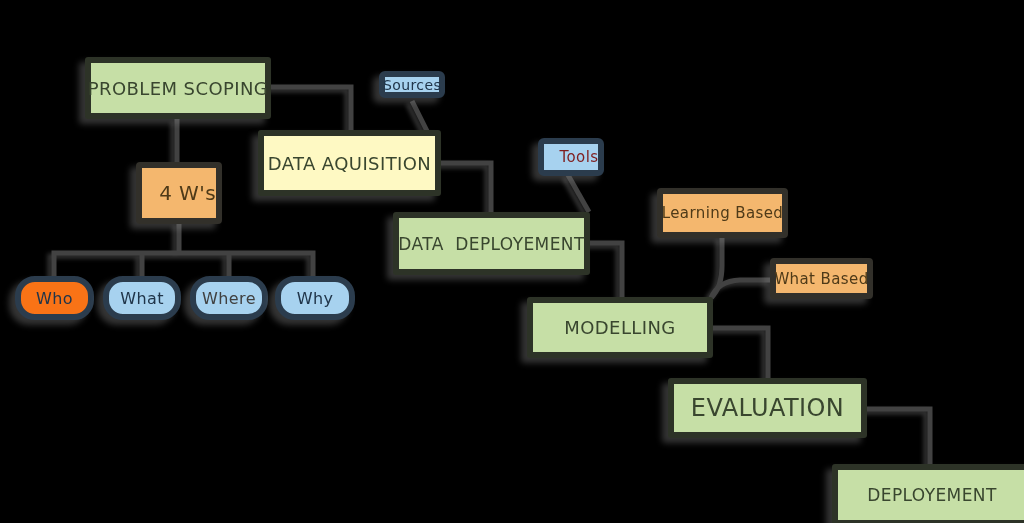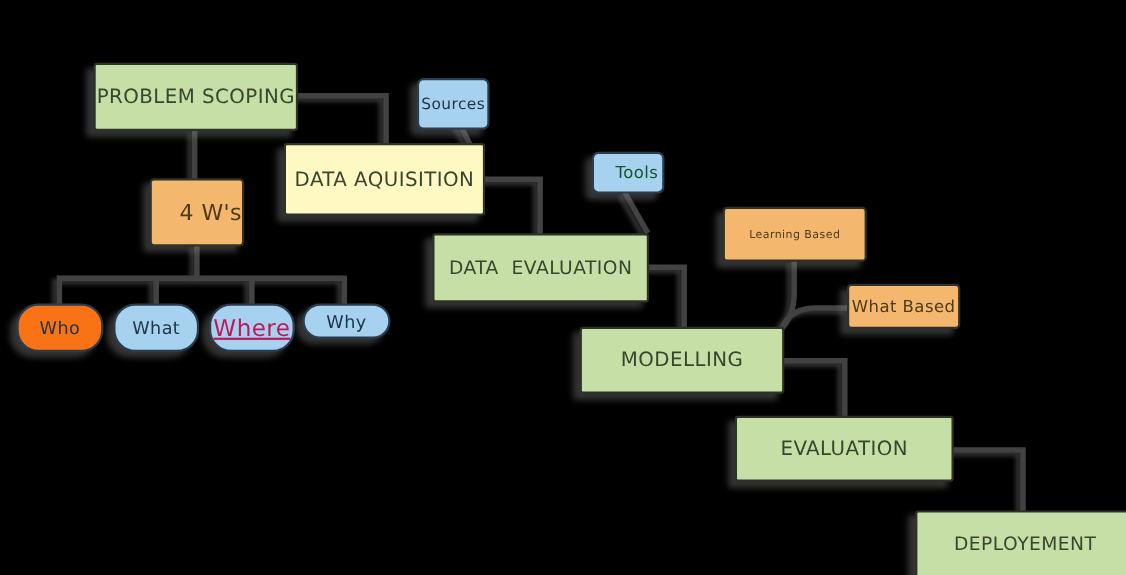--- a/index.html
+++ b/index.html
@@ -17,21 +17,21 @@
     width: 1024px; height: 523px;
     filter: drop-shadow(-4px 3px 2px rgba(150,150,150,0.35));
   }
   .node {
     position: absolute;
     display: flex;
     align-items: center;
     justify-content: center;
     text-align: center;
     box-sizing: border-box;
-    border: 2px solid #1d4ed8;
+    border: 6px solid #1d4ed8;
     box-shadow: -6px 5px 6px rgba(130,130,130,0.40);
     white-space: pre;
     letter-spacing: 0.4px;
   }
   .node.rect   { border-radius: 4px; }
   .node.green  { border-radius: 3px; }
   .node.pill   { border-radius: 20px; }
   .node.blue.rect { border-radius: 6px; }
   .logo {
     position: absolute;
@@ -91,30 +91,30 @@
       <path d="M568 175 L589 212" fill="none" stroke="#424242" stroke-width="5" stroke-linejoin="miter" stroke-linecap="butt"></path>
       <path d="M589 243 L622 243 L622 298" fill="none" stroke="#424242" stroke-width="5" stroke-linejoin="miter" stroke-linecap="butt"></path>
       <path d="M722 237 L722 266 Q722 287 711 298" fill="none" stroke="#424242" stroke-width="5" stroke-linejoin="miter" stroke-linecap="butt"></path>
       <path d="M771 280 L740 280 Q718 281 711 298" fill="none" stroke="#424242" stroke-width="5" stroke-linejoin="miter" stroke-linecap="butt"></path>
       <path d="M712 328 L768 328 L768 379" fill="none" stroke="#424242" stroke-width="5" stroke-linejoin="miter" stroke-linecap="butt"></path>
       <path d="M866 409 L930 409 L930 465" fill="none" stroke="#424242" stroke-width="5" stroke-linejoin="miter" stroke-linecap="butt"></path>
     </svg>
 
   <div id="nodes-layer">
       <div class="node rect green" style="left: 85px; top: 57px; width: 186px; height: 62px; background: rgb(198, 223, 166); border-color: rgb(45, 51, 39); color: rgb(57, 70, 47); font-size: 18px;"><span>PROBLEM SCOPING</span></div>
-      <div class="node rect blue" style="left: 379px; top: 71px; width: 66px; height: 47px; background: rgb(167, 210, 239); border-color: rgb(43, 60, 77); color: rgb(32, 53, 74); font-size: 14px;"><span>Sources</span></div>
+      <div class="node rect blue" style="left: 379px; top: 71px; width: 66px; height: 27px; background: rgb(167, 210, 239); border-color: rgb(43, 60, 77); color: rgb(32, 53, 74); font-size: 14px;"><span>Sources</span></div>
       <div class="node rect green" style="left: 258px; top: 130px; width: 183px; height: 66px; background: #fef9c3; border-color: rgb(45, 51, 39); color: rgb(57, 70, 47); font-size: 18px;"><span>DATA AQUISITION</span></div>
       <div class="node rect orange" style="left: 136px; top: 162px; width: 86px; height: 62px; background: rgb(244, 183, 110); border-color: rgb(50, 48, 42); color: rgb(78, 58, 24); font-size: 20px; justify-content: flex-end;"><span>4 W's</span></div>
-      <div class="node rect blue" style="left: 538px; top: 138px; width: 66px; height: 38px; background: rgb(167, 210, 239); border-color: rgb(43, 60, 77); color: #14532d; font-size: 15px; padding-left: 16px;"><span>Tools</span></div>
-      <div class="node rect green" style="left: 393px; top: 212px; width: 197px; height: 63px; background: rgb(198, 223, 166); border-color: rgb(45, 51, 39); color: rgb(57, 70, 47); font-size: 17px;"><span>DATA  EVALUATION</span></div>
-      <div class="node rect orange" style="left: 657px; top: 188px; width: 131px; height: 50px; background: rgb(244, 183, 110); border-color: rgb(50, 48, 42); color: rgb(78, 58, 24); font-size: 10px; align-items: center;"><span>Learning Based</span></div>
+      <div class="node rect blue" style="left: 538px; top: 138px; width: 66px; height: 38px; background: rgb(167, 210, 239); border-color: rgb(43, 60, 77); color: #7f1d1d; font-size: 15px; padding-left: 16px;"><span>Tools</span></div>
+      <div class="node rect green" style="left: 393px; top: 212px; width: 197px; height: 63px; background: rgb(198, 223, 166); border-color: rgb(45, 51, 39); color: rgb(57, 70, 47); font-size: 17px;"><span>DATA  DEPLOYEMENT</span></div>
+      <div class="node rect orange" style="left: 657px; top: 188px; width: 131px; height: 50px; background: rgb(244, 183, 110); border-color: rgb(50, 48, 42); color: rgb(78, 58, 24); font-size: 15px; align-items: center;"><span>Learning Based</span></div>
       <div class="node rect orange" style="left: 770px; top: 258px; width: 103px; height: 41px; background: rgb(244, 183, 110); border-color: rgb(50, 48, 42); color: rgb(78, 58, 24); font-size: 15px;"><span>What Based</span></div>
       <div class="node rect green" style="left: 527px; top: 297px; width: 186px; height: 61px; background: rgb(198, 223, 166); border-color: rgb(45, 51, 39); color: rgb(57, 70, 47); font-size: 18px;"><span>MODELLING</span></div>
-      <div class="node rect green" style="left: 668px; top: 378px; width: 199px; height: 60px; background: rgb(198, 223, 166); border-color: rgb(45, 51, 39); color: rgb(57, 70, 47); font-size: 18px;"><span>EVALUATION</span></div>
+      <div class="node rect green" style="left: 668px; top: 378px; width: 199px; height: 60px; background: rgb(198, 223, 166); border-color: rgb(45, 51, 39); color: rgb(57, 70, 47); font-size: 24px;"><span>EVALUATION</span></div>
       <div class="node rect green" style="left: 832px; top: 464px; width: 200px; height: 62px; background: rgb(198, 223, 166); border-color: rgb(45, 51, 39); color: rgb(57, 70, 47); font-size: 17px;"><span>DEPLOYEMENT</span></div>
       <div class="node pill blue" style="left: 15px; top: 276px; width: 79px; height: 44px; background: #f97316; border-color: rgb(43, 60, 77); color: rgb(32, 53, 74); font-size: 16px;"><span>Who</span></div>
       <div class="node pill blue" style="left: 103px; top: 276px; width: 78px; height: 44px; background: rgb(167, 210, 239); border-color: rgb(43, 60, 77); color: rgb(32, 53, 74); font-size: 16px;"><span>What</span></div>
-      <div class="node pill blue" style="left: 190px; top: 276px; width: 78px; height: 44px; background: rgb(167, 210, 239); border-color: rgb(43, 60, 77); color: #be185d; font-size: 21px; text-decoration: underline;"><span>Where</span></div>
-      <div class="node pill blue" style="left: 275px; top: 276px; width: 80px; height: 32px; background: rgb(167, 210, 239); border-color: rgb(43, 60, 77); color: rgb(32, 53, 74); font-size: 16px;"><span>Why</span></div>
+      <div class="node pill blue" style="left: 190px; top: 276px; width: 78px; height: 44px; background: rgb(167, 210, 239); border-color: rgb(43, 60, 77); color: #404040; font-size: 16px;"><span>Where</span></div>
+      <div class="node pill blue" style="left: 275px; top: 276px; width: 80px; height: 44px; background: rgb(167, 210, 239); border-color: rgb(43, 60, 77); color: rgb(32, 53, 74); font-size: 16px;"><span>Why</span></div>
     </div>
 
 
 </div>
 
 </body></html>

